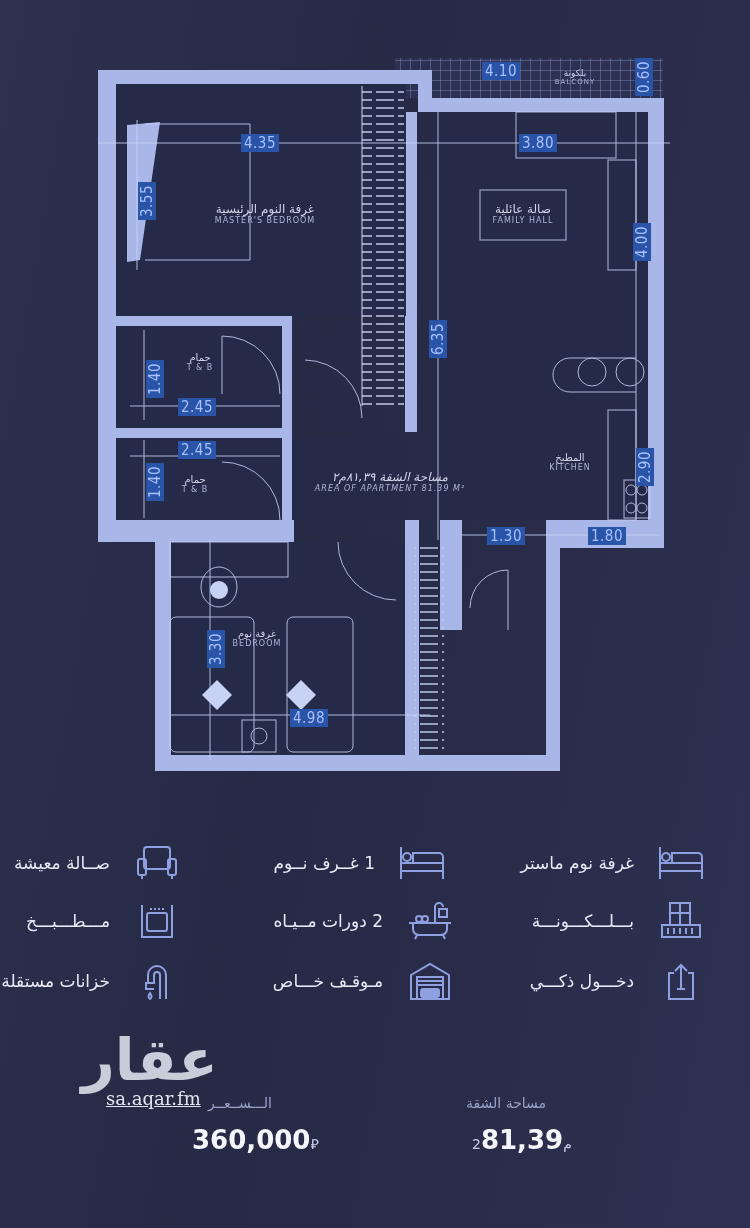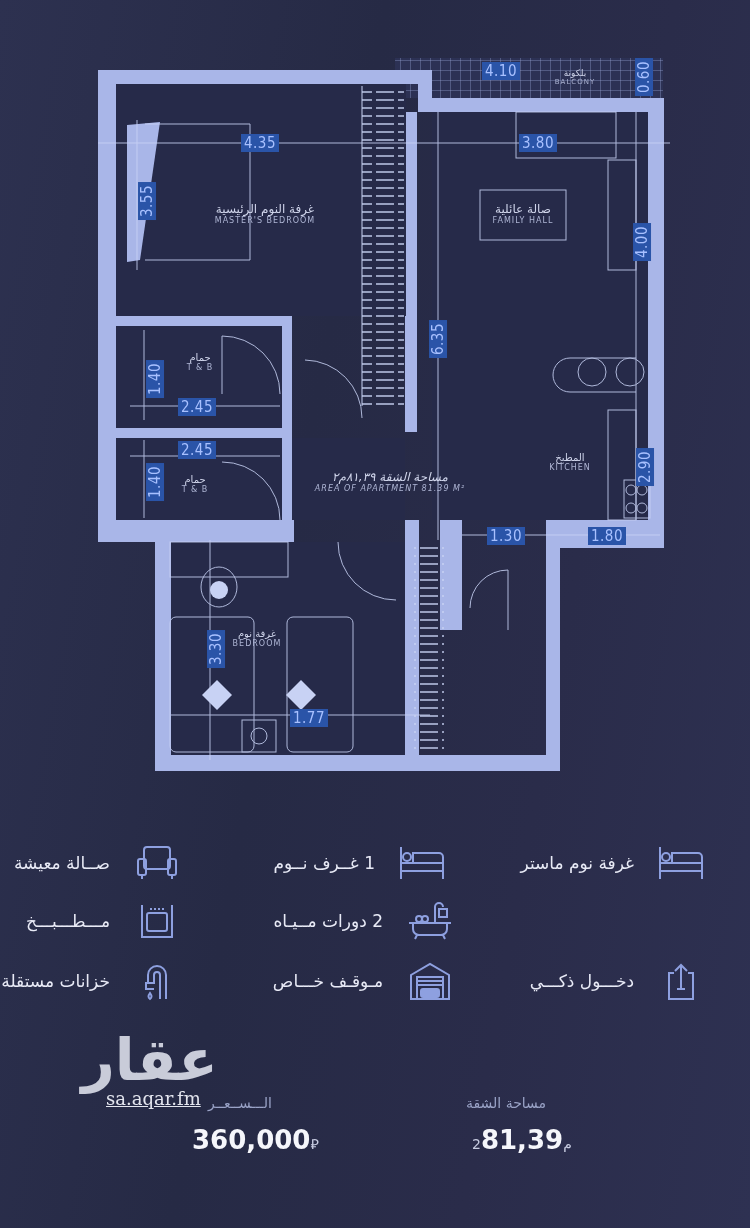--- a/index.html
+++ b/index.html
@@ -150,21 +150,21 @@
   <span class="dim v" style="left:623px;top:233px;">4.00</span>
   <span class="dim v" style="left:419px;top:330px;">6.35</span>
   <span class="dim v" style="left:136px;top:370px;">1.40</span>
   <span class="dim" style="left:178px;top:398px;">2.45</span>
   <span class="dim" style="left:178px;top:441px;">2.45</span>
   <span class="dim v" style="left:136px;top:473px;">1.40</span>
   <span class="dim v" style="left:626px;top:458px;">2.90</span>
   <span class="dim" style="left:487px;top:527px;">1.30</span>
   <span class="dim" style="left:588px;top:527px;">1.80</span>
   <span class="dim v" style="left:197px;top:640px;">3.30</span>
-  <span class="dim" style="left:290px;top:709px;">1.77</span>
+  <span class="dim" style="left:290px;top:709px;">4.98</span>
 
   <div class="room-label" style="left:540px;top:68px;width:70px;">
     <span class="ar" style="font-size:9px">بلكونة</span>
     <span class="en" style="font-size:7px">BALCONY</span>
   </div>
   <div class="room-label" style="left:195px;top:202px;width:140px;">
     <span class="ar">غرفة النوم الرئيسية</span>
     <span class="en">MASTER'S BEDROOM</span>
   </div>
   <div class="room-label" style="left:480px;top:202px;width:86px;">
@@ -218,20 +218,31 @@
       <svg viewBox="0 0 50 40" fill="none" stroke="#8ea0e0" stroke-width="2">
           <rect x="12" y="4" width="26" height="22" rx="3"></rect>
           <rect x="6" y="16" width="8" height="16" rx="2"></rect>
           <rect x="36" y="16" width="8" height="16" rx="2"></rect>
           <path d="M14 26 H36 M10 32 V36 M40 32 V36"></path>
         </svg>
     </span>
     <span class="label">صــالة معيشة</span>
   </div>
 
+  <div class="feat" style="right:44px;top:66px;">
+    <span class="icon">
+      <svg viewBox="0 0 50 40" fill="none" stroke="#8ea0e0" stroke-width="2">
+          <rect x="14" y="2" width="20" height="22"></rect>
+          <path d="M24 2 V24 M14 12 H34"></path>
+          <rect x="6" y="24" width="38" height="12"></rect>
+          <path d="M12 27 V33 M18 27 V33 M24 27 V33 M30 27 V33 M36 27 V33"></path>
+        </svg>
+    </span>
+    <span class="label">بـــلـــكـــونـــة</span>
+  </div>
   <div class="feat" style="right:295px;top:66px;">
     <span class="icon">
       <svg viewBox="0 0 50 40" fill="none" stroke="#8ea0e0" stroke-width="2">
           <path d="M4 22 H46 M8 22 V28 A6 6 0 0 0 14 34 H36 A6 6 0 0 0 42 28 V22 M12 34 L10 38 M38 34 L40 38 M30 22 V6 A4 4 0 0 1 38 6"></path>
           <rect x="34" y="8" width="8" height="8"></rect>
           <circle cx="14" cy="18" r="3"></circle>
           <circle cx="20" cy="18" r="3"></circle>
         </svg>
     </span>
     <span class="label">2 دورات مــيـاه</span>

